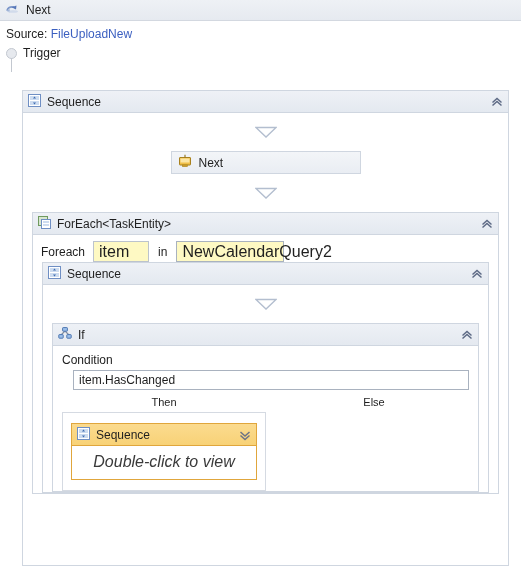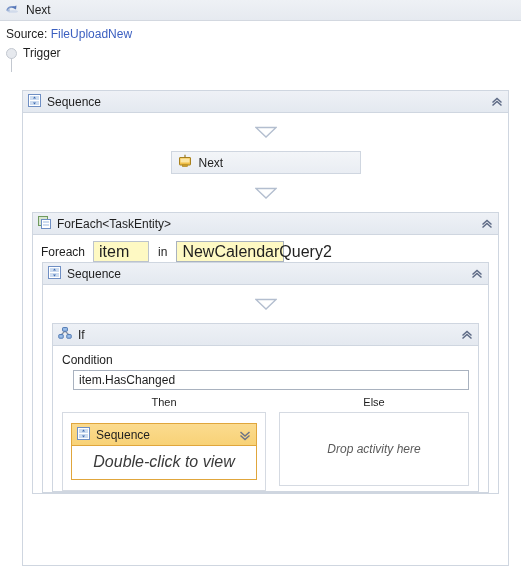--- a/index.html
+++ b/index.html
@@ -326,23 +326,20 @@
                               </svg>
                             </span>
                           </div>
                           <div class="collapsed-note">Double-click to view</div>
                         </div>
                       </div>
                     </div>
 
                     <div class="branch">
                       <div class="branch-title">Else</div>
-                      <div class="dropzone">
-                        <span class="drop-hint">Drop activity here</span>
-                      </div>
                     </div>
 
                   </div>
                 </div>
               </div>
 
             </div>
           </div>
 
         </div>

